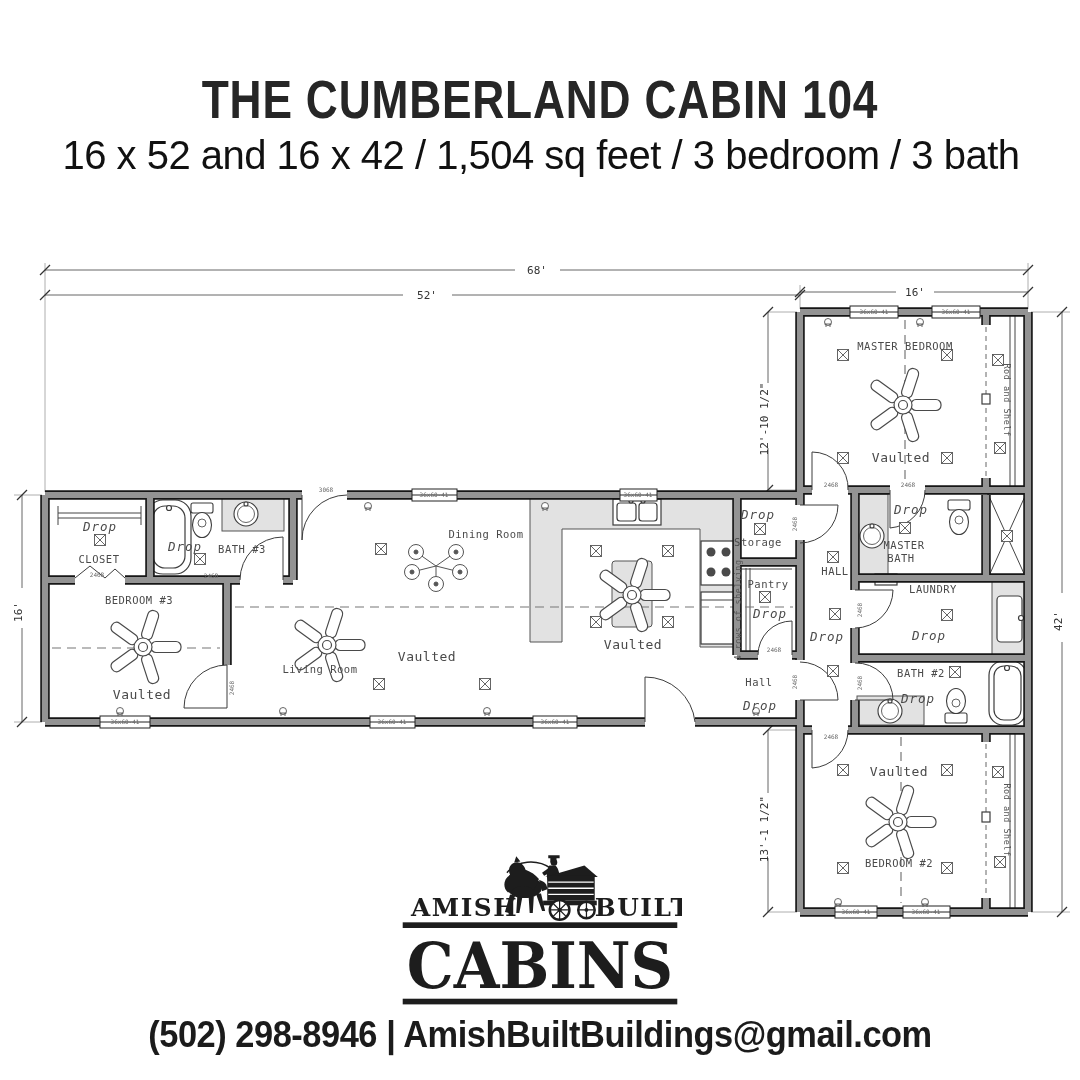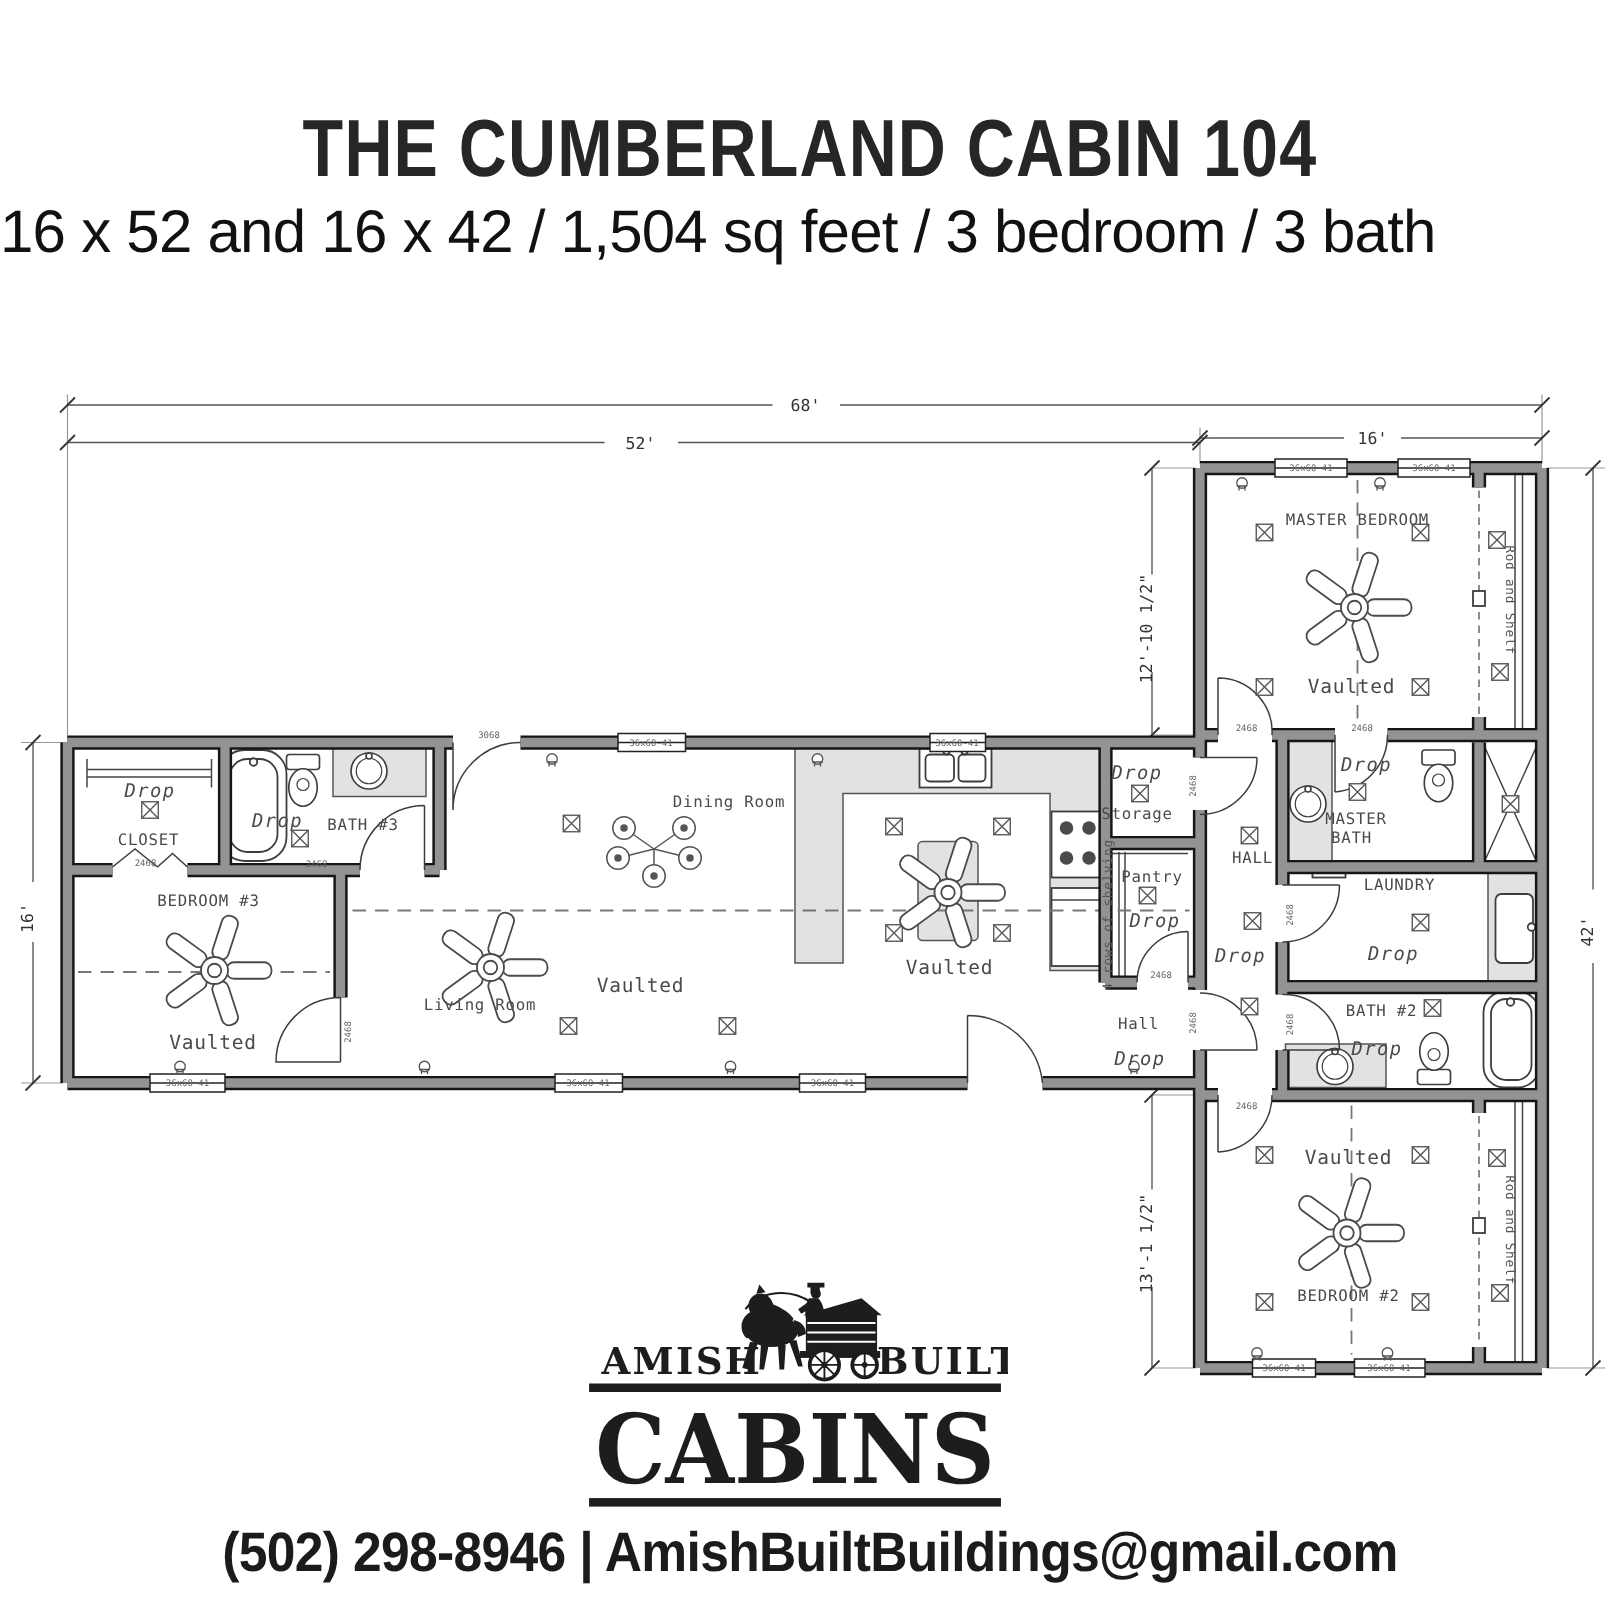--- a/index.html
+++ b/index.html
@@ -1,42 +1,42 @@
 <!DOCTYPE html>
 <html><head>
 <meta charset="utf-8">
 <style>
   html,body{margin:0;padding:0;}
   body{width:1080px;height:1080px;position:relative;background:#ffffff;overflow:hidden;
        font-family:"Liberation Sans",sans-serif;}
   .hdr-title{position:absolute;top:68px;left:0;width:1080px;text-align:center;
 romanizing    font-family:"DejaVu Serif",serif;font-weight:700;font-size:54px;color:#262626;
     transform:scaleX(.82);letter-spacing:1px;white-space:nowrap;}
-  .hdr-sub{position:absolute;top:133px;left:0;width:988px;
-    font-family:"Liberation Sans",sans-serif;font-size:40px;color:#111;letter-spacing:-0.5px;white-space:nowrap;}
+  .hdr-sub{position:absolute;top:133px;left:0;width:988px;text-align:center;
+    font-family:"Liberation Sans",sans-serif;font-size:40px;color:#111;letter-spacing:-0.5px;white-space:nowrap;padding-left:47px;}
   #plan{position:absolute;left:0;top:0;}
   
   .wallO{fill:none;stroke:#161616;stroke-width:9.5;}
   .wallI{fill:none;stroke:#939393;stroke-width:6.2;}
   .thin{fill:none;stroke:#444;stroke-width:1;}
   .cnt{fill:#e2e2e2;stroke:#555;stroke-width:1;}
   .fixw{fill:#fff;stroke:#3d3d3d;stroke-width:1.2;}
   .dash{fill:none;stroke:#777;stroke-width:1.2;stroke-dasharray:9 6;}
   .dash2{fill:none;stroke:#666;stroke-width:1;stroke-dasharray:5 4;}
   .arc{fill:none;stroke:#3d3d3d;stroke-width:1;}
   .ext{stroke:#999;stroke-width:.8;fill:none;}
   .diml{stroke:#555;stroke-width:.9;fill:none;}
   .rm{font-family:"DejaVu Sans Mono",monospace;fill:#4a4a4a;font-size:10.5px;letter-spacing:.5px;text-anchor:middle;}
   .rm-big{font-size:13px;}
   .drop{font-family:"DejaVu Sans Mono",monospace;font-style:italic;fill:#4a4a4a;font-size:12.5px;text-anchor:middle;letter-spacing:1px;}
   .dimt{font-family:"DejaVu Sans Mono",monospace;fill:#333;font-size:11px;text-anchor:middle;}
   .tag{font-family:"DejaVu Sans Mono",monospace;fill:#666;font-size:6px;text-anchor:middle;}
   .rot{font-family:"DejaVu Sans Mono",monospace;fill:#555;font-size:8.5px;text-anchor:middle;letter-spacing:.5px;}
   
-  .logo-wrap{position:absolute;left:388px;top:848px;width:284px;height:160px;}
+  .logo-wrap{position:absolute;left:398px;top:848px;width:284px;height:160px;}
   .logo-txt{font-family:"DejaVu Serif",serif;font-weight:700;fill:#1d1d1d;}
   .footer{position:absolute;top:1014px;left:0;width:1080px;text-align:center;
     font-family:"Liberation Sans",sans-serif;font-weight:700;font-size:37px;color:#1b1b1b;
     transform:scaleX(.93);white-space:nowrap;letter-spacing:-0.5px;}
 </style>
 </head>
 <body>
 
 <div class="hdr-title">THE CUMBERLAND CABIN 104</div>
 <div class="hdr-sub">16 x 52 and 16 x 42 / 1,504 sq feet / 3 bedroom / 3 bath</div>

